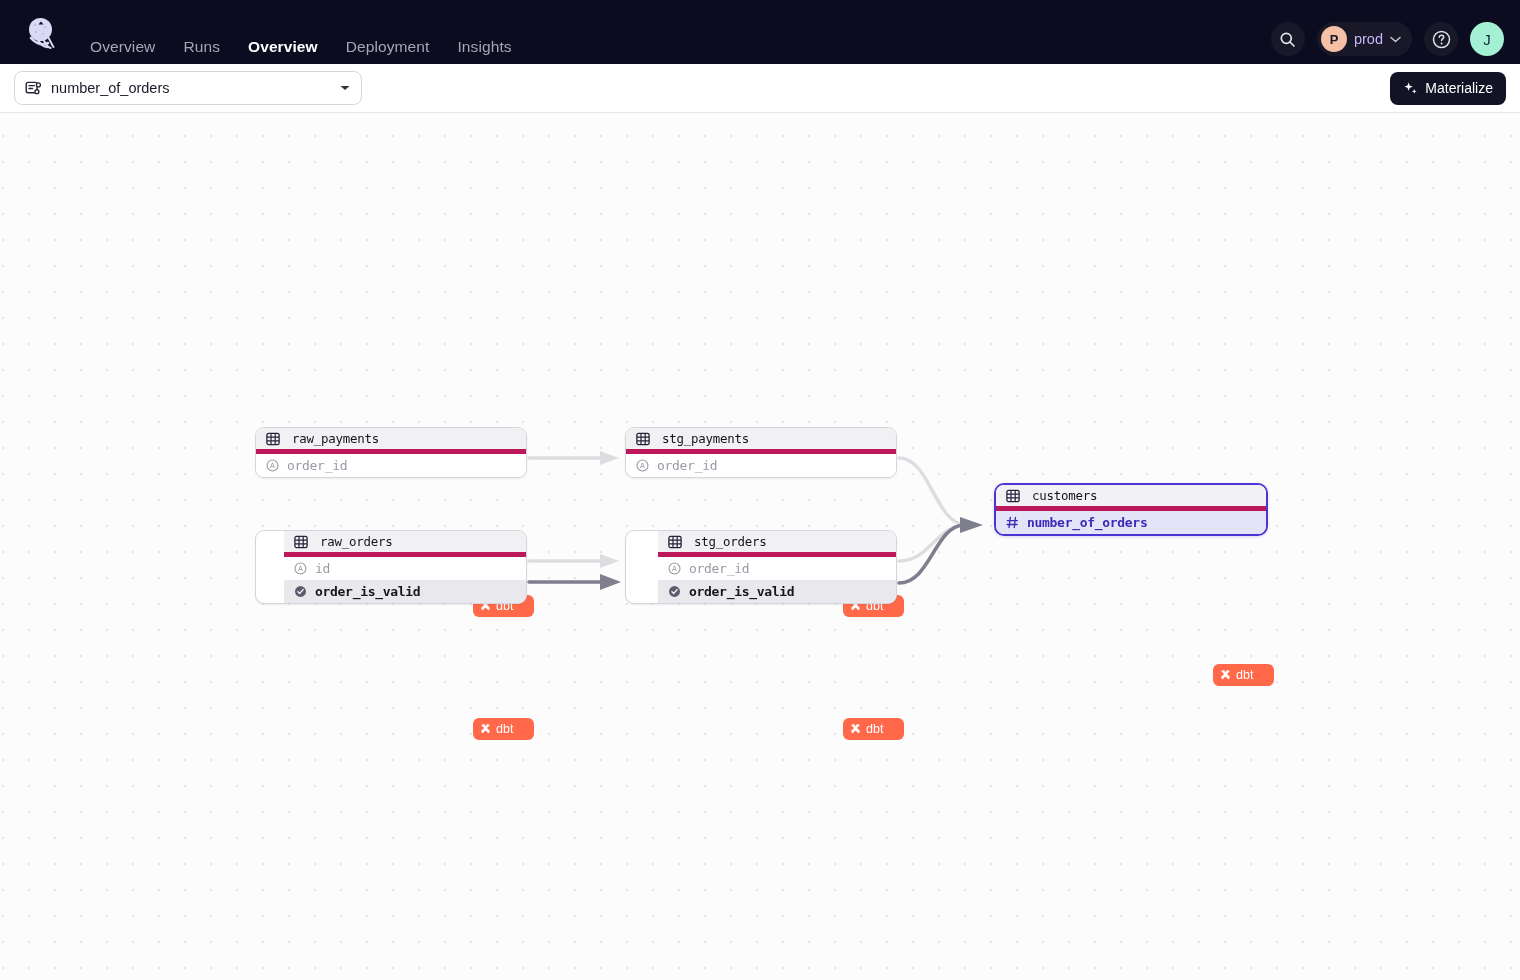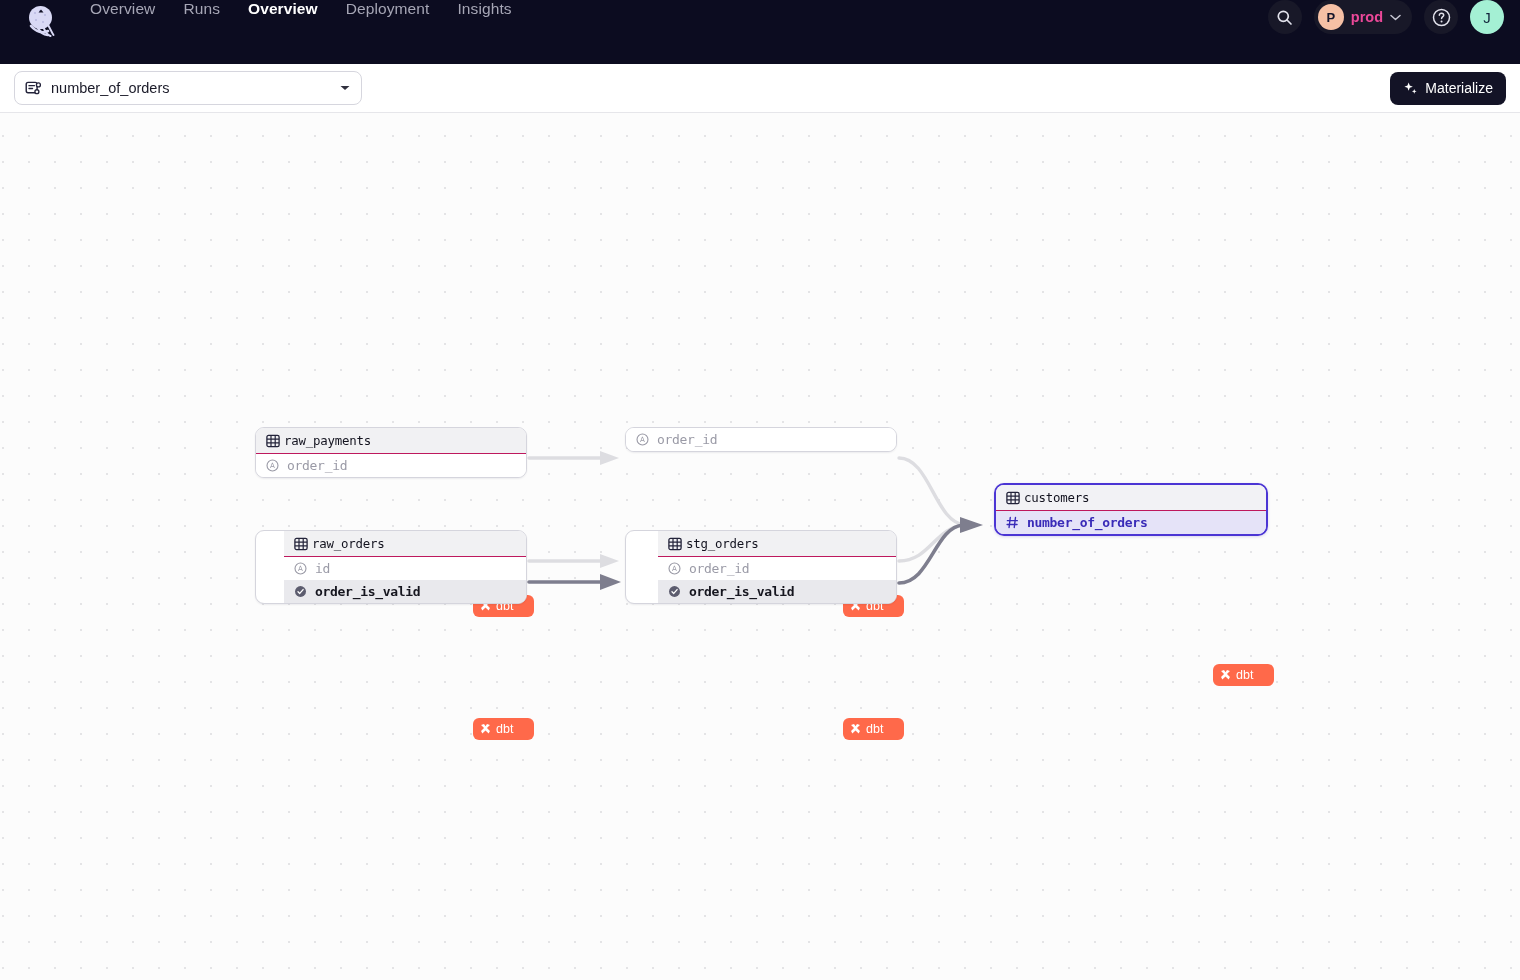--- a/index.html
+++ b/index.html
@@ -10,21 +10,21 @@
     overflow: hidden;
     font-family: "Liberation Sans", sans-serif;
     background: #ffffff;
   }
 
   
   .topnav {
     height: 64px;
     background: #0C0C20;
     display: flex;
-    align-items: flex-start;
+    align-items: flex-end;
     padding: 0 16px 8px 20px;
     position: relative;
   }
   .logo-wrap {
     width: 44px; height: 44px;
     display: flex; align-items: center; justify-content: center;
     flex: 0 0 auto;
   }
   .nav-links {
     display: flex;
@@ -68,21 +68,21 @@
   }
   .deploy-badge {
     width: 26px; height: 26px;
     border-radius: 50%;
     background: #F5C0A5;
     color: #15152B;
     font-size: 13px;
     font-weight: bold;
     display: flex; align-items: center; justify-content: center;
   }
-  .deploy-label { color: #ec4899; font-size: 14.5px; font-weight: bold; }
+  .deploy-label { color: #c4b5fd; font-size: 14.5px; }
   .avatar {
     width: 34px; height: 34px;
     border-radius: 50%;
     background: #A4F0D4;
     color: #10223A;
     font-size: 15px;
     display: flex; align-items: center; justify-content: center;
     cursor: pointer;
   }
 
@@ -159,23 +159,23 @@
   .node.selected {
     border: 2px solid #4B35D4;
     border-radius: 10px;
     box-shadow: 0 1px 3px rgba(40,20,160,0.16);
   }
   .node-head {
     height: 26px;
     background: #F1F1F3;
     display: flex;
     align-items: center;
-    gap: 4px;
+    gap: 12px;
     padding: 0 10px;
-    border-bottom: 1px solid #be185d;
+    border-bottom: 5px solid #be185d;
   }
   .node.selected .node-head { background: #F2F2F5; }
   .node-title {
     font-family: "DejaVu Sans Mono", monospace;
     font-size: 12.4px;
     color: #13131F;
     letter-spacing: -0.2px;
   }
   .col-row {
     height: 23px;
@@ -359,20 +359,30 @@
     </div>
   </div>
   <div class="dbt-badge" style="left:473px; top:482px;">
     <svg width="13" height="13" viewBox="0 0 14 14" aria-hidden="true">
       <path d="M2.2 2.2 L5.4 5.4 L2.2 8.6 L3.6 11.4 L7 8 L10.4 11.4 L11.8 8.6 L8.6 5.4 L11.8 2.2 L8.6 1 L7 3.6 L5.4 1 Z" fill="#fff"></path>
     </svg>
     <span class="dbt-text">dbt</span>
   </div>
 
   <div class="node" style="left:625px; top:314px; width:272px;">
+    <div class="node-head">
+      <svg width="14" height="14" viewBox="0 0 14 14" aria-hidden="true">
+        <rect x="0.9" y="1.4" width="12.2" height="11.2" rx="1.6" stroke="#23233A" stroke-width="1.3" fill="none"></rect>
+        <line x1="0.9" y1="5.1" x2="13.1" y2="5.1" stroke="#23233A" stroke-width="1.2"></line>
+        <line x1="0.9" y1="8.9" x2="13.1" y2="8.9" stroke="#23233A" stroke-width="1.2"></line>
+        <line x1="5" y1="1.4" x2="5" y2="12.6" stroke="#23233A" stroke-width="1.2"></line>
+        <line x1="9.2" y1="1.4" x2="9.2" y2="12.6" stroke="#23233A" stroke-width="1.2"></line>
+      </svg>
+      <span class="node-title">stg_payments</span>
+    </div>
     <div class="col-row dim">
       <svg width="13" height="13" viewBox="0 0 14 14" aria-hidden="true">
         <circle cx="7" cy="7" r="5.9" stroke="#9A9AA6" stroke-width="1.2" fill="none"></circle>
         <text x="7" y="10" text-anchor="middle" font-family="DejaVu Sans, sans-serif" font-size="7.6" fill="#9A9AA6">A</text>
       </svg>
       <span class="col-label">order_id</span>
     </div>
   </div>
   <div class="dbt-badge" style="left:843px; top:482px;">
     <svg width="13" height="13" viewBox="0 0 14 14" aria-hidden="true">

